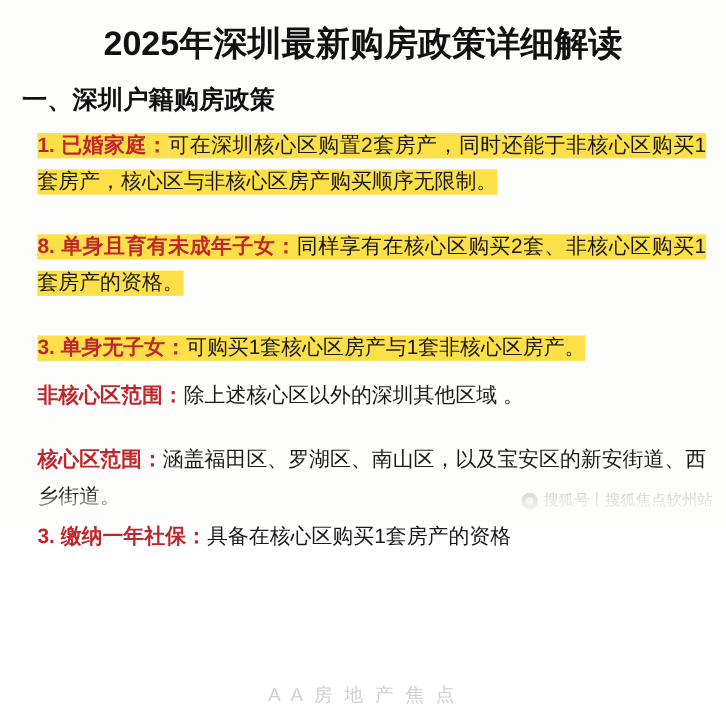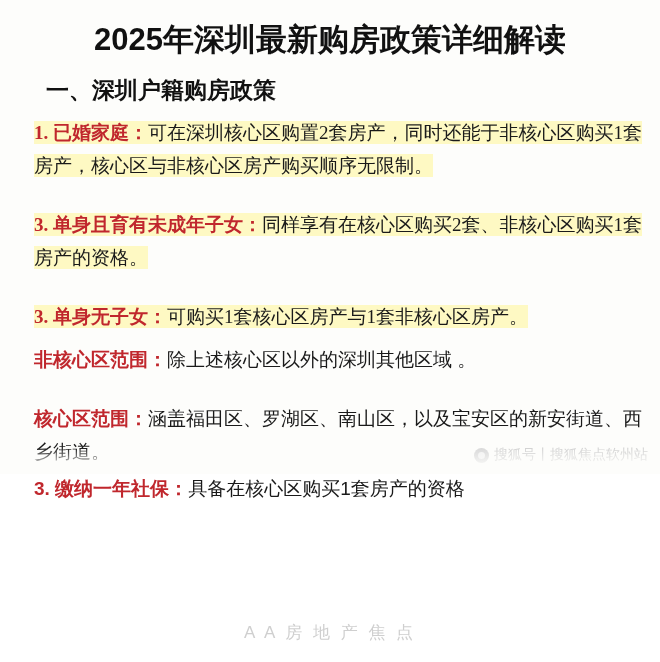--- a/index.html
+++ b/index.html
@@ -29,43 +29,42 @@
     letter-spacing: 0px;
     text-align: center;
     line-height: 40px;
     margin: 6px 0 10px 0;
     white-space: nowrap;
   }
   .section-head {
     font-size: 23px;
     font-weight: bold;
     color: #111111;
-    margin: 14px 0 10px 28px;
+    margin: 14px 0 10px 2px;
     line-height: 32px;
   }
   .para {
     font-size: 19px;
     line-height: 33px;
     color: #1a1a1a;
     margin: 0 0 10px 16px;
     text-align: justify;
     word-break: break-all;
   }
   .para.gap-top {
     margin-top: 26px;
   }
   .label {
     color: #c0272d;
     font-weight: bold;
   }
   .hl {
-    background: #fef9c3;
+    background: #fde047;
     padding: 1px 0;
     box-decoration-break: clone;
-    font-family: Liberation Serif, serif;
     -webkit-box-decoration-break: clone;
   }
   .body-text {
     color: #1a1a1a;
   }
   .tight {
     margin-bottom: 4px;
   }
   .section2 {
     margin-top: 24px;
@@ -130,21 +129,21 @@
 
   <div class="title">2025年深圳最新购房政策详细解读</div>
 
   <div class="section-head">一、深圳户籍购房政策</div>
 
   <p class="para">
     <span class="label hl">1. 已婚家庭：</span><span class="body-text hl">可在深圳核心区购置2套房产，同时还能于非核心区购买1套房产，核心区与非核心区房产购买顺序无限制。</span>
   </p>
 
   <p class="para gap-top">
-    <span class="label hl">3. 单身且育有未成年子女：</span><span class="body-text hl">同样享有在核心区购买2套、非核心区购买1套房产的资格。</span>
+    <span class="label hl">8. 单身且育有未成年子女：</span><span class="body-text hl">同样享有在核心区购买2套、非核心区购买1套房产的资格。</span>
   </p>
 
   <p class="para gap-top">
     <span class="label hl">3. 单身无子女：</span><span class="body-text hl">可购买1套核心区房产与1套非核心区房产。</span>
   </p>
 
   <p class="para">
     <span class="label">非核心区范围：</span><span class="body-text">除上述核心区以外的深圳其他区域 。</span>
   </p>
 

